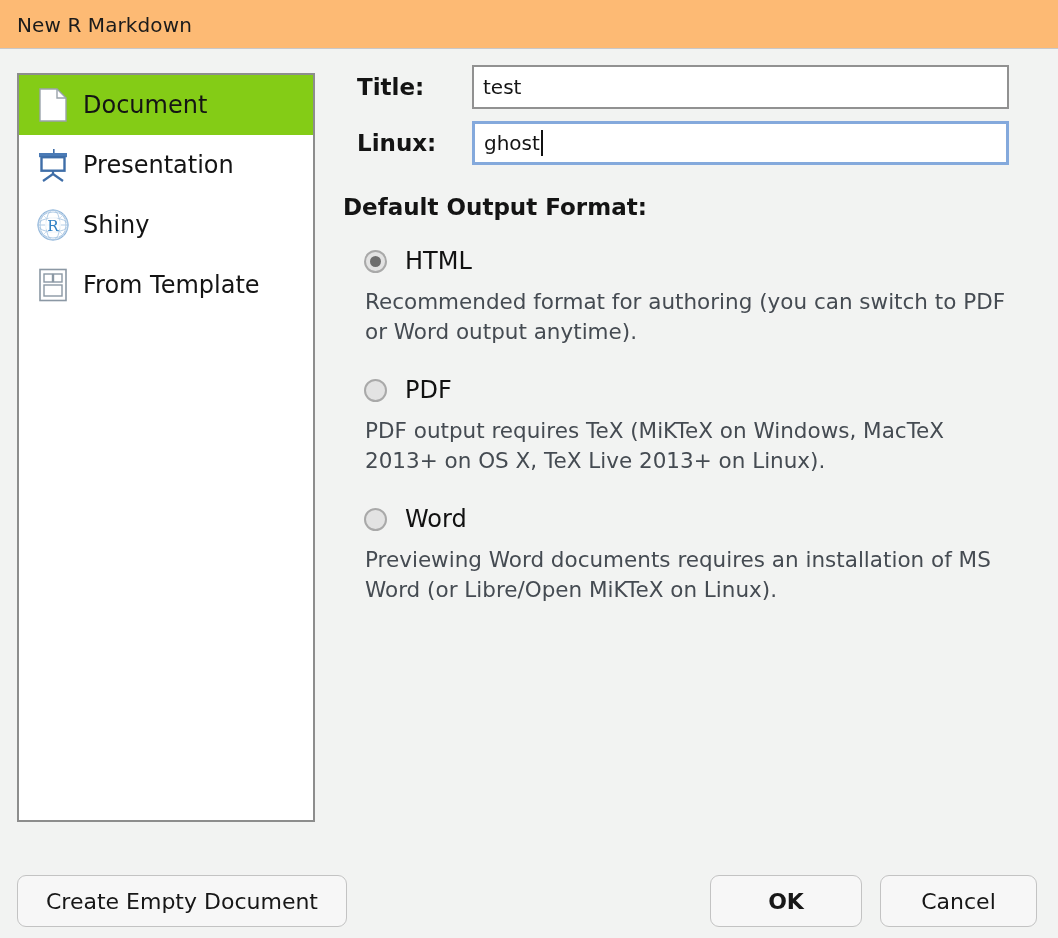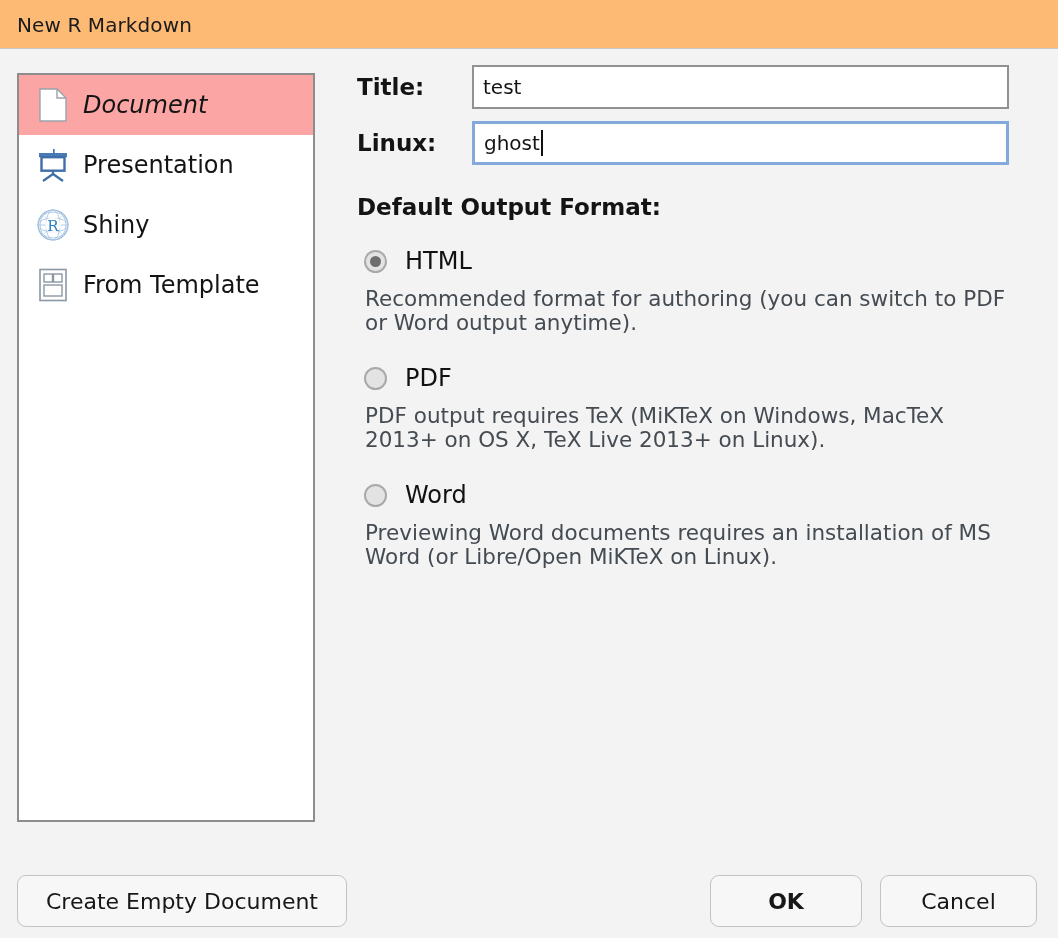--- a/index.html
+++ b/index.html
@@ -48,22 +48,21 @@
   }
   .side-item {
     height: 60px;
     display: flex;
     align-items: center;
     padding-left: 14px;
     box-sizing: border-box;
     cursor: default;
   }
   .side-item.selected {
-    background: #fca5a5;
-    font-style: italic;
+    background: #84cc16;
   }
   .side-icon {
     width: 40px;
     height: 40px;
     flex: 0 0 40px;
     display: flex;
     align-items: center;
     justify-content: center;
   }
   .side-label {
@@ -117,21 +116,21 @@
     display: inline-block;
     width: 2px;
     height: 26px;
     background: #111;
     margin-left: 1px;
   }
 
   
   #format-heading {
     margin-top: 28px;
-    margin-left: 17px;
+    margin-left: 3px;
     font-size: 23px;
     font-weight: bold;
     color: #141414;
   }
   .radio-group { margin-top: 26px; }
   .radio-block { margin-bottom: 28px; }
   .radio-line {
     display: flex;
     align-items: center;
     margin-left: 24px;
@@ -159,21 +158,21 @@
   .radio-label {
     font-size: 24px;
     color: #111111;
     margin-left: 18px;
     white-space: nowrap;
   }
   .radio-desc {
     margin-left: 25px;
     margin-top: 11px;
     font-size: 21.5px;
-    line-height: 24px;
+    line-height: 30px;
     color: #454b52;
     max-width: 650px;
   }
 
   
   #footer {
     position: absolute;
     left: 0;
     top: 873px;
     width: 870px;

